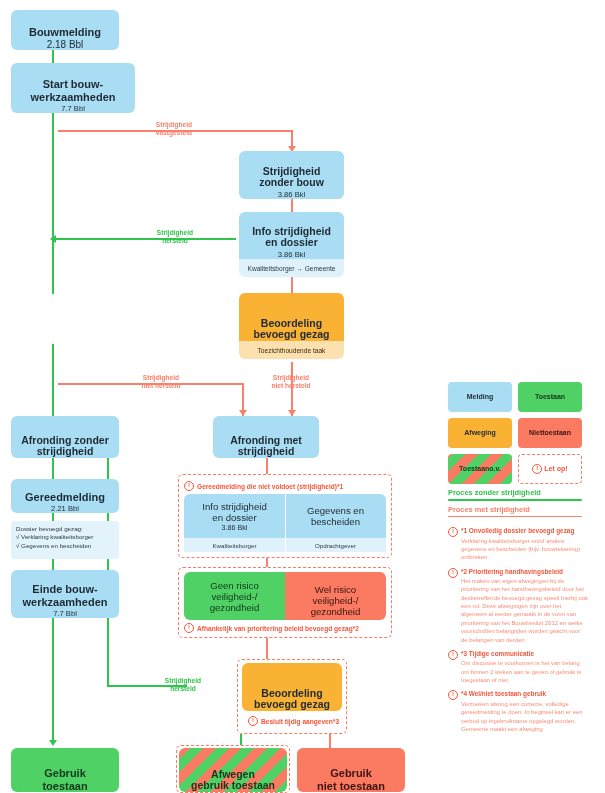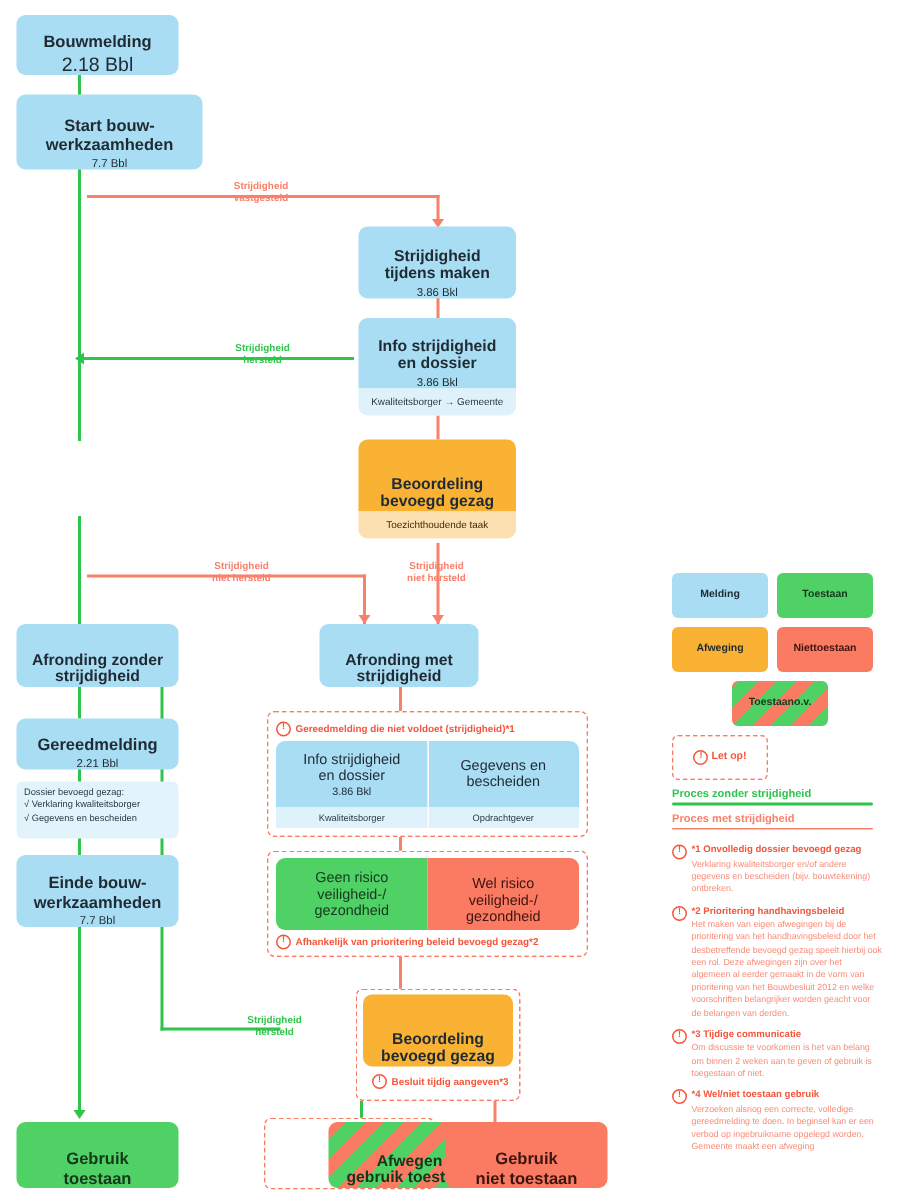--- a/index.html
+++ b/index.html
@@ -13,21 +13,21 @@
         align-items:center;justify-content:flex-end;text-align:center;
         box-sizing:border-box;z-index:5;}
   .node .ttl{font-weight:bold;line-height:1.12;}
   .node .sub{font-weight:normal;margin-top:1px;}
 
   .blue   {background:#a9ddf3;color:#1f2a33;}
   .orange {background:#f9b233;color:#1f2a33;}
   .green  {background:#4fd165;color:#14381c;}
   .red    {background:#fa7a62;color:#3d1410;}
   .stripe {color:#14381c;
-           background:repeating-linear-gradient(-45deg,#4fd165 0 9px,#fa7a62 9px 18px);margin-left:40px;}
+           background:repeating-linear-gradient(-45deg,#4fd165 0 9px,#fa7a62 9px 18px);}
 
   
   .band{position:absolute;box-sizing:border-box;display:flex;align-items:center;
         justify-content:center;text-align:center;border-radius:0 0 6px 6px;z-index:5;}
   .band-blue{background:#dff1fb;color:#2b3a45;}
   .band-orange{background:#fde0b0;color:#3d2c08;}
 
   .note{position:absolute;box-sizing:border-box;background:#e2f3fb;border-radius:4px;
         color:#2b3a45;padding:4px 5px;line-height:1.35;z-index:5;}
 
@@ -139,32 +139,32 @@
   <div class="ln g" style="left:107px;top:685px;width:80px;height:2px;"></div>
   <div class="ln g" style="left:101px;top:441px;width:8px;height:2px;"></div>
   <div class="arrow al-g" style="left:95px;top:438px;"></div>
   <div class="lbl g" style="left:152px;top:677px;width:62px;">
     <span>Strijdigheid</span><br>
     <span>hersteld</span>
   </div>
 
   <div class="node blue" style="left:11px;top:10px;width:108px;height:40px;font-size:11px;">
     <div class="ttl">Bouwmelding</div>
-    <div class="sub" style="font-size:13px;">2.18 Bbl</div>
+    <div class="sub" style="font-size:10px;">2.18 Bbl</div>
   </div>
 
   <div class="node blue" style="left:11px;top:63px;width:124px;height:50px;font-size:11px;">
     <div class="ttl">Start bouw-</div>
     <div class="ttl">werkzaamheden</div>
     <div class="sub" style="font-size:7.6px;">7.7 Bbl</div>
   </div>
 
   <div class="node blue" style="left:239px;top:151px;width:105px;height:48px;font-size:10.5px;">
     <div class="ttl">Strijdigheid</div>
-    <div class="ttl">tijdens maken</div>
+    <div class="ttl">zonder bouw</div>
     <div class="sub" style="font-size:7.6px;">3.86 Bkl</div>
   </div>
 
   <div class="node blue" style="left:239px;top:212px;width:105px;height:47px;font-size:10.5px;border-radius:6px 6px 0 0;">
     <div class="ttl">Info strijdigheid</div>
     <div class="ttl">en dossier</div>
     <div class="sub" style="font-size:7.6px;">3.86 Bkl</div>
   </div>
   <div class="band band-blue" style="left:239px;top:259px;width:105px;height:18px;font-size:6.6px;">
     <span>Kwaliteitsborger → Gemeente</span>

